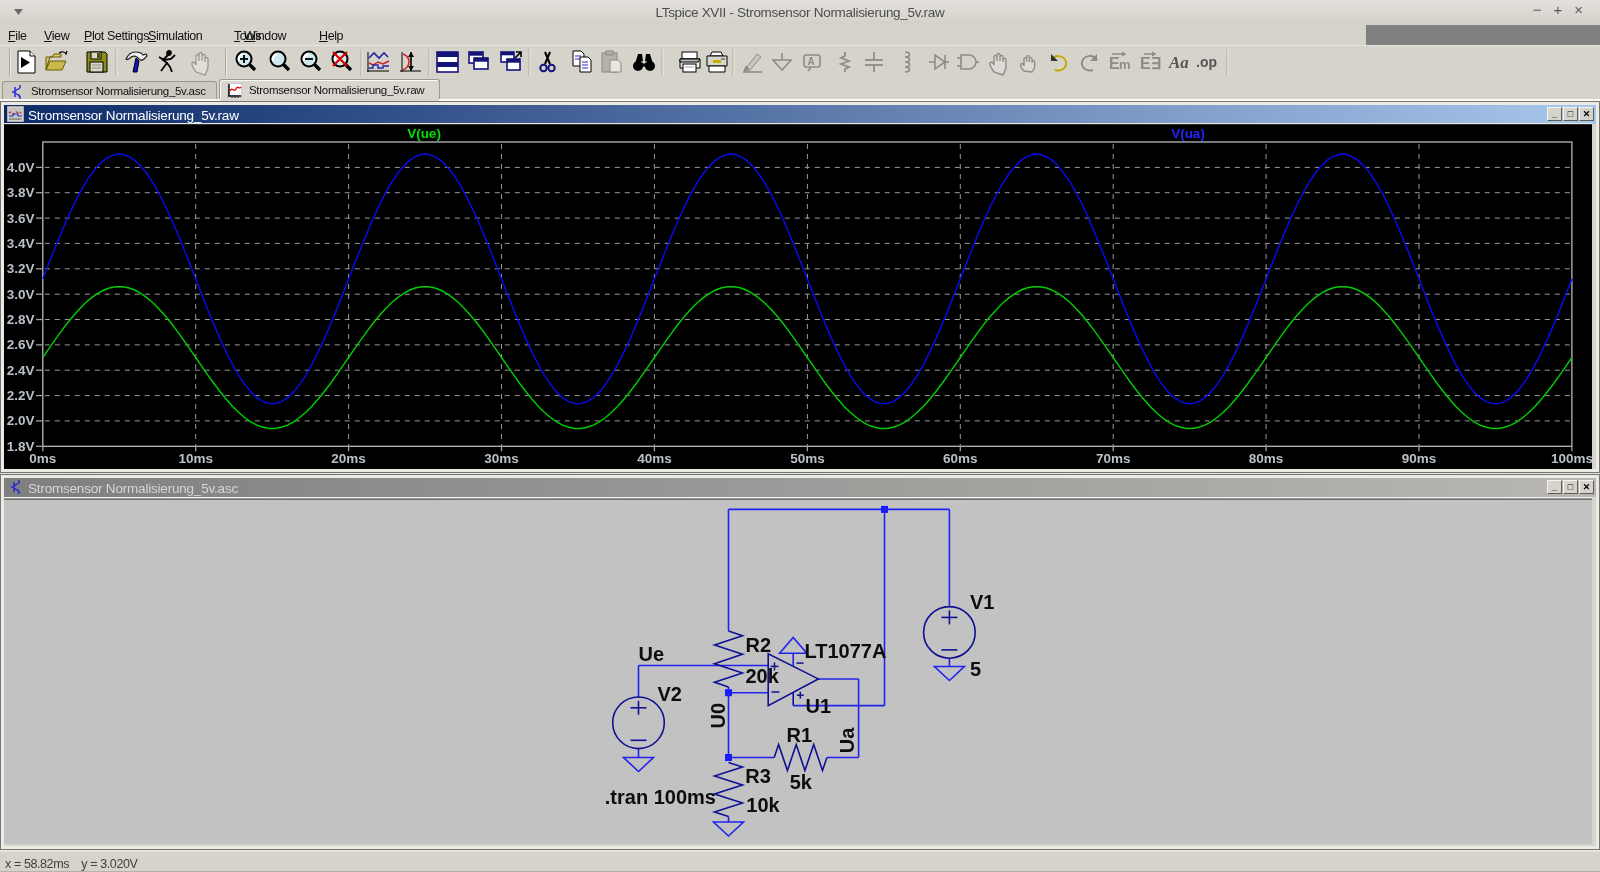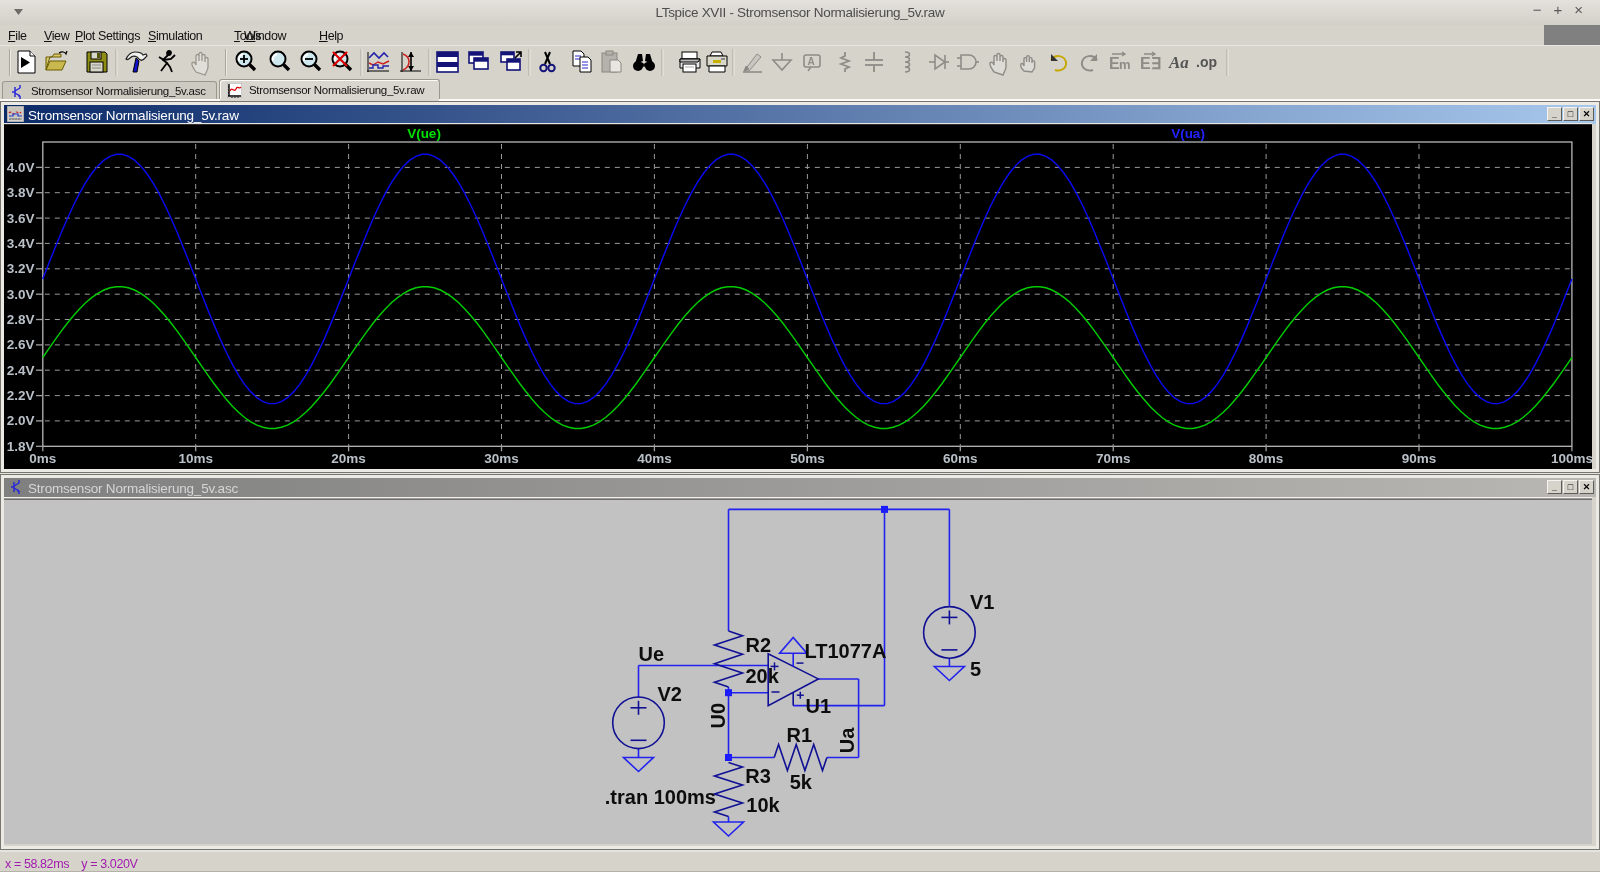--- a/index.html
+++ b/index.html
@@ -1,53 +1,53 @@
 <!DOCTYPE html>
 <html><head><meta charset="utf-8">
 <style>
 * { margin:0; padding:0; box-sizing:border-box; }
 html,body { width:1600px; height:872px; overflow:hidden; background:#808080; font-family:"Liberation Sans",sans-serif; }
 .abs { position:absolute; }
 #titlebar { left:0; top:0; width:1600px; height:25px; background:linear-gradient(#e3e1dc,#d3d0c9); }
 #titletext { width:100%; text-align:center; font-size:13.5px; letter-spacing:-0.3px; color:#4d4d4d; line-height:25px; }
-#menubar { left:0; top:25px; width:1544px; height:20px; background:#d6d3cb; font-size:12.5px; letter-spacing:-0.4px; color:#111; }
+#menubar { left:0; top:25px; width:1366px; height:20px; background:#d6d3cb; font-size:12.5px; letter-spacing:-0.4px; color:#111; }
 #menubar > span { position:absolute; top:4px; }
 #toolbar { left:0; top:45px; width:1600px; height:33px; background:#d6d3cb; border-top:1px solid #e8e6e0; }
 #tabbar { left:0; top:78px; width:1600px; height:24px; background:#d6d3cb; }
 .tab { position:absolute; font-size:11.5px; letter-spacing:-0.3px; color:#111; white-space:nowrap; }
 #tab1 { left:2px; top:3px; width:215px; height:21px; background:#cdcac2; border:1px solid #9a978f; border-bottom:none; border-radius:3px 3px 0 0; }
 #tab2 { left:219px; top:1px; width:221px; height:23px; background:#d9d6cf; border:1px solid #9a978f; border-bottom:none; border-radius:3px 3px 0 0; box-shadow:inset 1px 1px 0 #fbfaf7; }
 #tabline { left:0; top:99px; width:1600px; height:2px; background:#fbfaf7; }
 #tabline2 { left:220px; top:99px; width:219px; height:2px; background:#d9d6cf; }
 .mdiwin { position:absolute; left:1px; width:1598px; border:3px solid #eceae5; box-shadow:0 0 0 1px #77756f; background:#d6d3cb; overflow:hidden; }
 #win1 { top:102px; height:370px; }
 #win2 { top:475px; height:374px; }
 .wtitle { position:absolute; left:0; top:0; right:0; height:19px; }
 #wt1 { background:linear-gradient(to right,#0c2a68,#a8c7ec); }
 #wt2 { background:linear-gradient(to right,#7f7f7f,#b9b7b3); }
 .wtext { position:absolute; left:24px; top:2.5px; font-size:13.5px; letter-spacing:-0.2px; }
 #wt1 .wtext { color:#fff; }
 #wt2 .wtext { color:#d6d6d6; }
 .wbtns { position:absolute; right:2px; top:2px; }
 .wbtn { display:inline-block; width:15px; height:13.5px; background:#d6d3cb; border:1px solid; border-color:#f4f3f0 #5f5d58 #5f5d58 #f4f3f0; margin-left:1px; text-align:center; font-size:9px; line-height:12px; color:#000; font-weight:bold; vertical-align:top; }
-#status { left:0; top:852px; width:1600px; height:20px; background:#d6d3cb; border-bottom:1px solid #b5b2aa; font-size:12.5px; letter-spacing:-0.4px; color:#a21caf; }
+#status { left:0; top:852px; width:1600px; height:20px; background:#d6d3cb; border-bottom:1px solid #b5b2aa; font-size:12.5px; letter-spacing:-0.4px; color:#404040; }
 .u { text-decoration:underline; }
 </style></head>
 <body>
 <div class="abs" id="titlebar">
   <div id="titletext">LTspice XVII - Stromsensor Normalisierung_5v.raw</div>
   <svg class="abs" style="left:14px;top:9px" width="9" height="6">
       <path d="M0 0h9l-4.5 6z" fill="#6e6c66"></path>
     </svg>
   <div class="abs" style="right:5px;top:1px;font-size:15px;color:#5a5a5a;letter-spacing:12px">−+×</div>
 </div>
 <div class="abs" id="menubar">
   <span style="left:8px"><span class="u">F</span>ile</span>
   <span style="left:44px"><span class="u">V</span>iew</span>
-  <span style="left:75px"><span class="u">P</span>lot Settings</span>
+  <span style="left:84px"><span class="u">P</span>lot Settings</span>
   <span style="left:148px"><span class="u">S</span>imulation</span>
   <span style="left:234px"><span class="u">T</span>ools</span>
   <span style="left:244px"><span class="u">W</span>indow</span>
   <span style="left:319px"><span class="u">H</span>elp</span>
 </div>
 <div class="abs" id="toolbar">
     <svg width="1600" height="33" viewBox="0 45 1600 33" style="position:absolute;left:0;top:0">
 <g>
         <line x1="9.5" y1="48" x2="9.5" y2="75" stroke="#aaa79f" stroke-width="1"></line>
         <line x1="10.5" y1="48" x2="10.5" y2="75" stroke="#ece9e2" stroke-width="1"></line>

